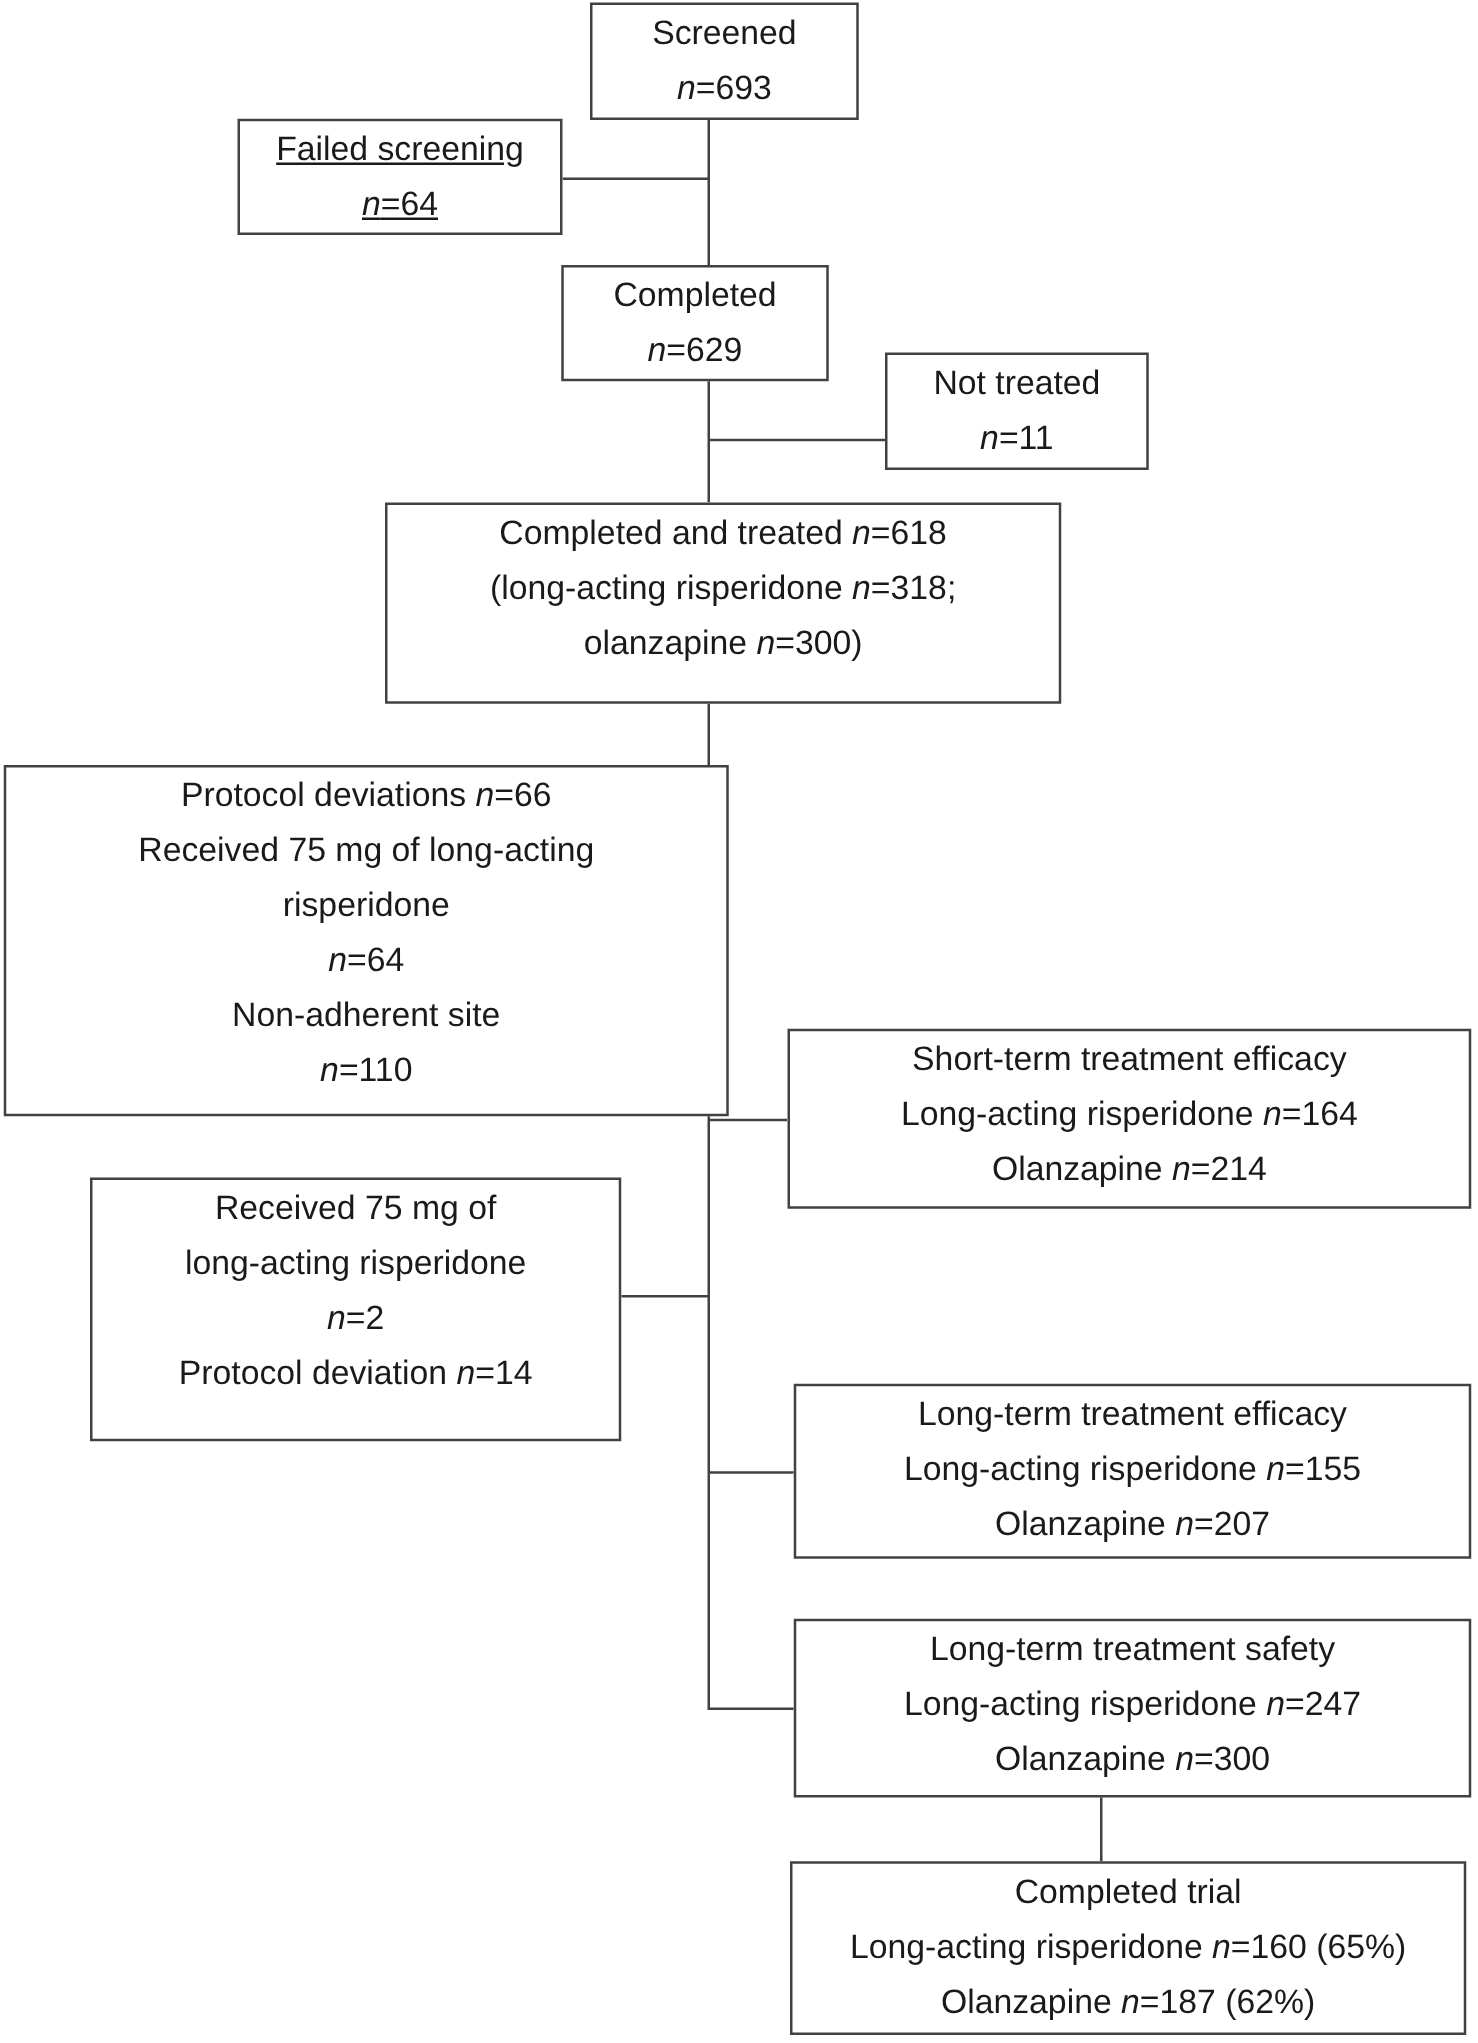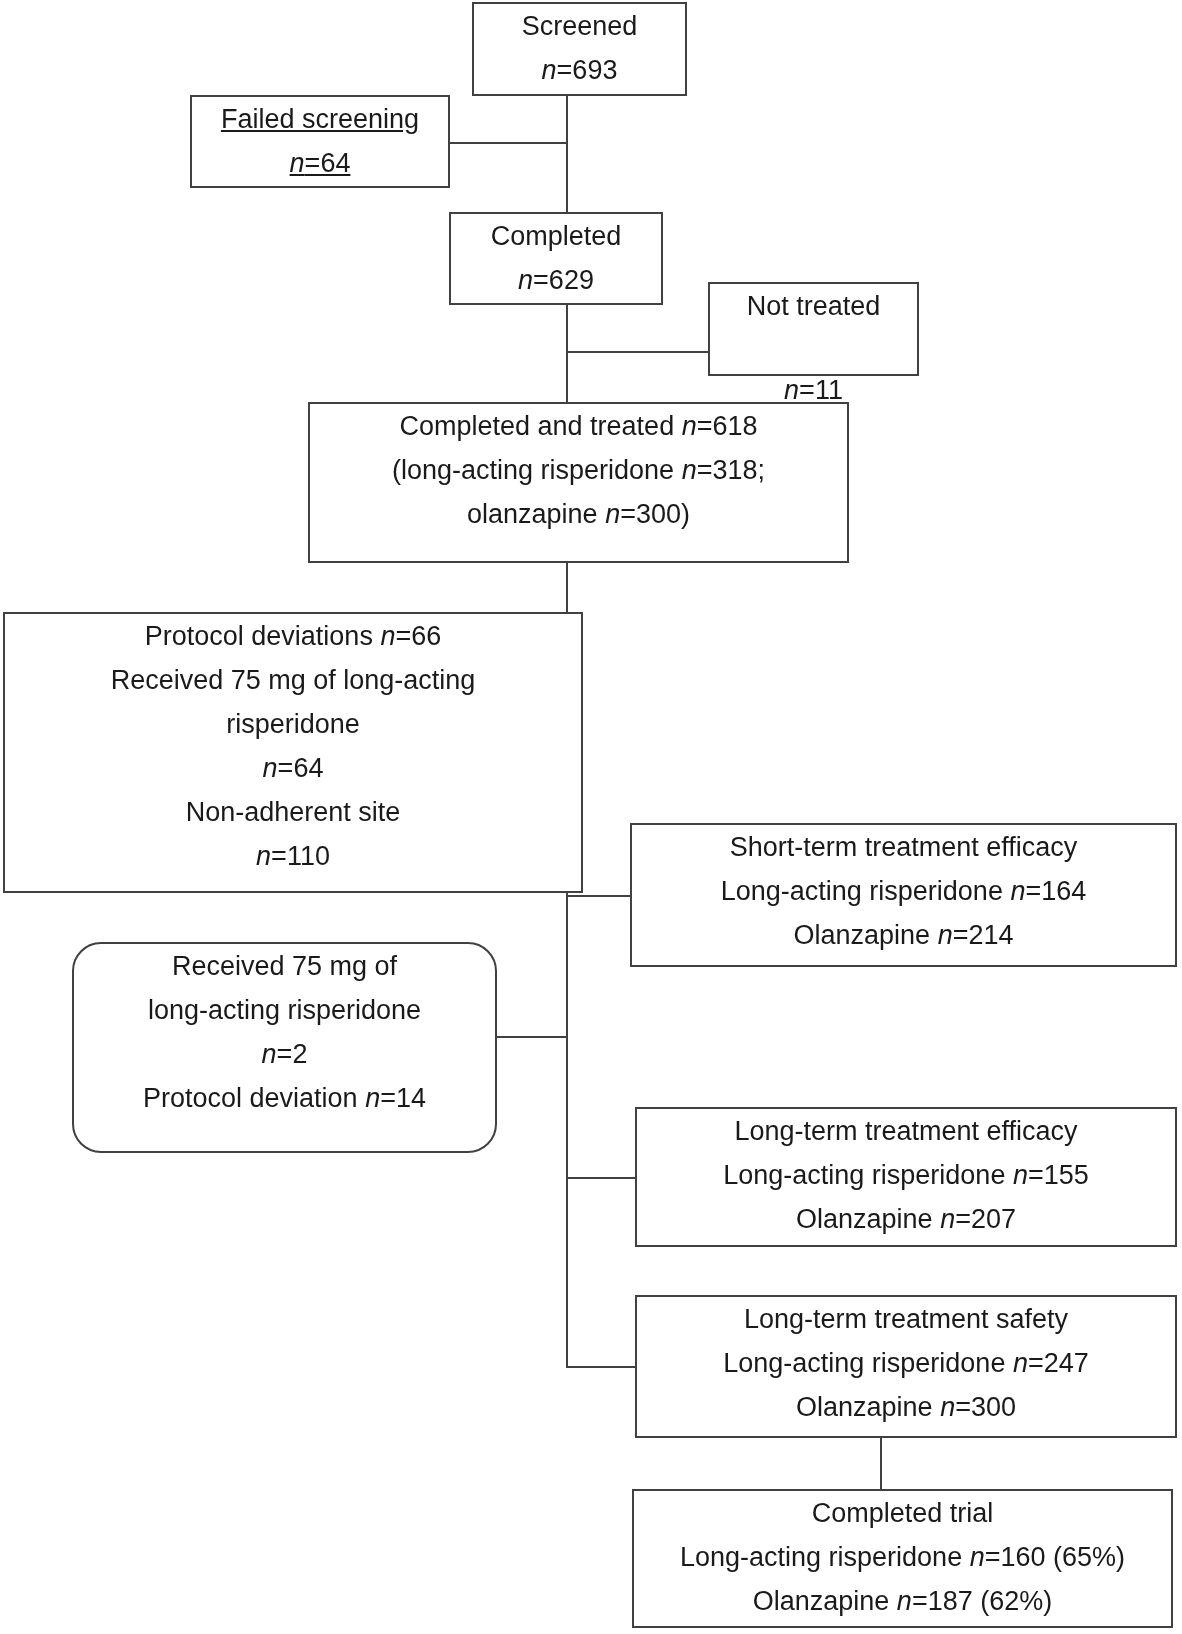--- a/index.html
+++ b/index.html
@@ -47,21 +47,21 @@
   <div class="box" style="left:190px;top:95px;width:260px;height:93px;text-decoration:underline;">
     <div class="ln"><span>Failed screening</span><span class="nn"></span><span></span></div>
     <div class="ln"><span></span><span class="nn">n</span><span>=64</span></div>
   </div>
 
   <div class="box" style="left:449px;top:212px;width:214px;height:93px;">
     <div class="ln"><span>Completed</span><span class="nn"></span><span></span></div>
     <div class="ln"><span></span><span class="nn">n</span><span>=629</span></div>
   </div>
 
-  <div class="box" style="left:708px;top:282px;width:211px;height:94px;gap:40px;">
+  <div class="box" style="left:708px;top:282px;width:211px;height:94px;">
     <div class="ln"><span>Not treated</span><span class="nn"></span><span></span></div>
     <div class="ln"><span></span><span class="nn">n</span><span>=11</span></div>
   </div>
 
   <div class="box" style="left:308px;top:402px;width:541px;height:161px;">
     <div class="ln"><span>Completed and treated </span><span class="nn">n</span><span>=618</span></div>
     <div class="ln"><span>(long-acting risperidone </span><span class="nn">n</span><span>=318;</span></div>
     <div class="ln"><span>olanzapine </span><span class="nn">n</span><span>=300)</span></div>
   </div>
 
@@ -73,21 +73,21 @@
     <div class="ln"><span>Non-adherent site</span><span class="nn"></span><span></span></div>
     <div class="ln"><span></span><span class="nn">n</span><span>=110</span></div>
   </div>
 
   <div class="box" style="left:630px;top:823px;width:547px;height:144px;">
     <div class="ln"><span>Short-term treatment efficacy</span><span class="nn"></span><span></span></div>
     <div class="ln"><span>Long-acting risperidone </span><span class="nn">n</span><span>=164</span></div>
     <div class="ln"><span>Olanzapine </span><span class="nn">n</span><span>=214</span></div>
   </div>
 
-  <div class="box" style="left:72px;top:942px;width:425px;height:211px;border-radius:29px;">
+  <div class="box" style="left:72px;top:942px;width:425px;height:211px;">
     <div class="ln"><span>Received 75 mg of</span><span class="nn"></span><span></span></div>
     <div class="ln"><span>long-acting risperidone</span><span class="nn"></span><span></span></div>
     <div class="ln"><span></span><span class="nn">n</span><span>=2</span></div>
     <div class="ln"><span>Protocol deviation </span><span class="nn">n</span><span>=14</span></div>
   </div>
 
   <div class="box" style="left:635px;top:1107px;width:542px;height:140px;">
     <div class="ln"><span>Long-term treatment efficacy</span><span class="nn"></span><span></span></div>
     <div class="ln"><span>Long-acting risperidone </span><span class="nn">n</span><span>=155</span></div>
     <div class="ln"><span>Olanzapine </span><span class="nn">n</span><span>=207</span></div>

